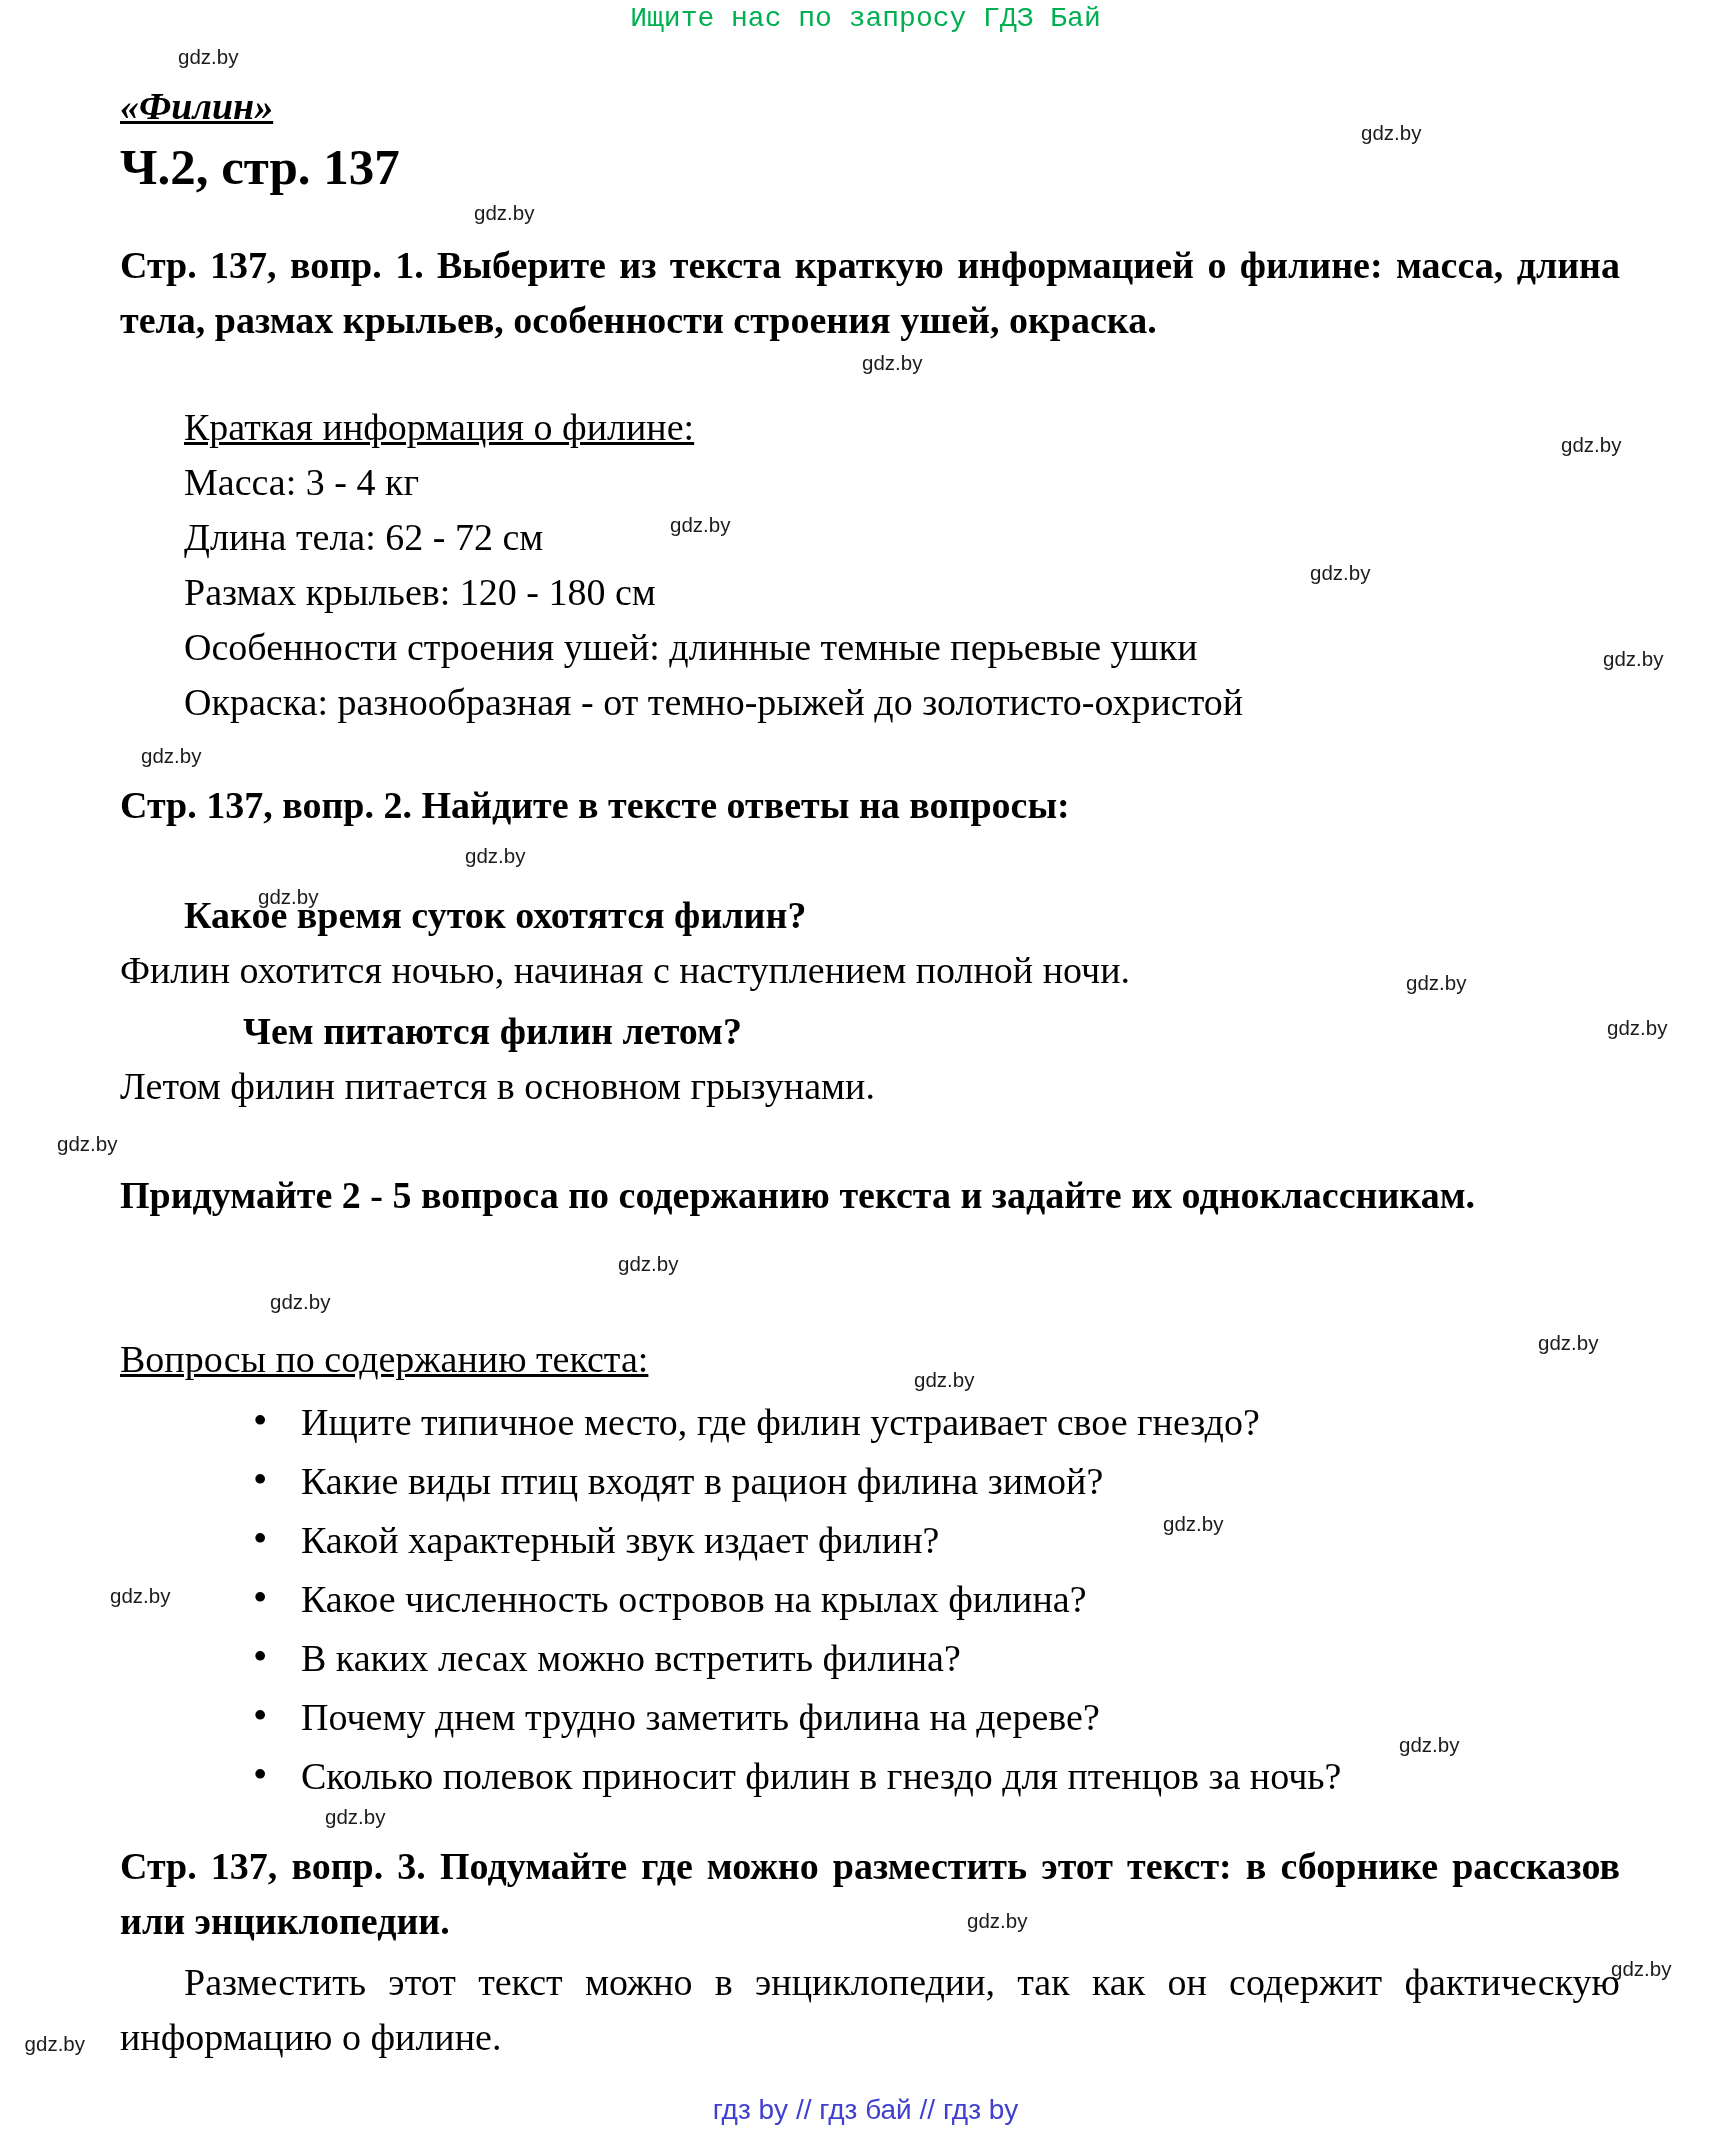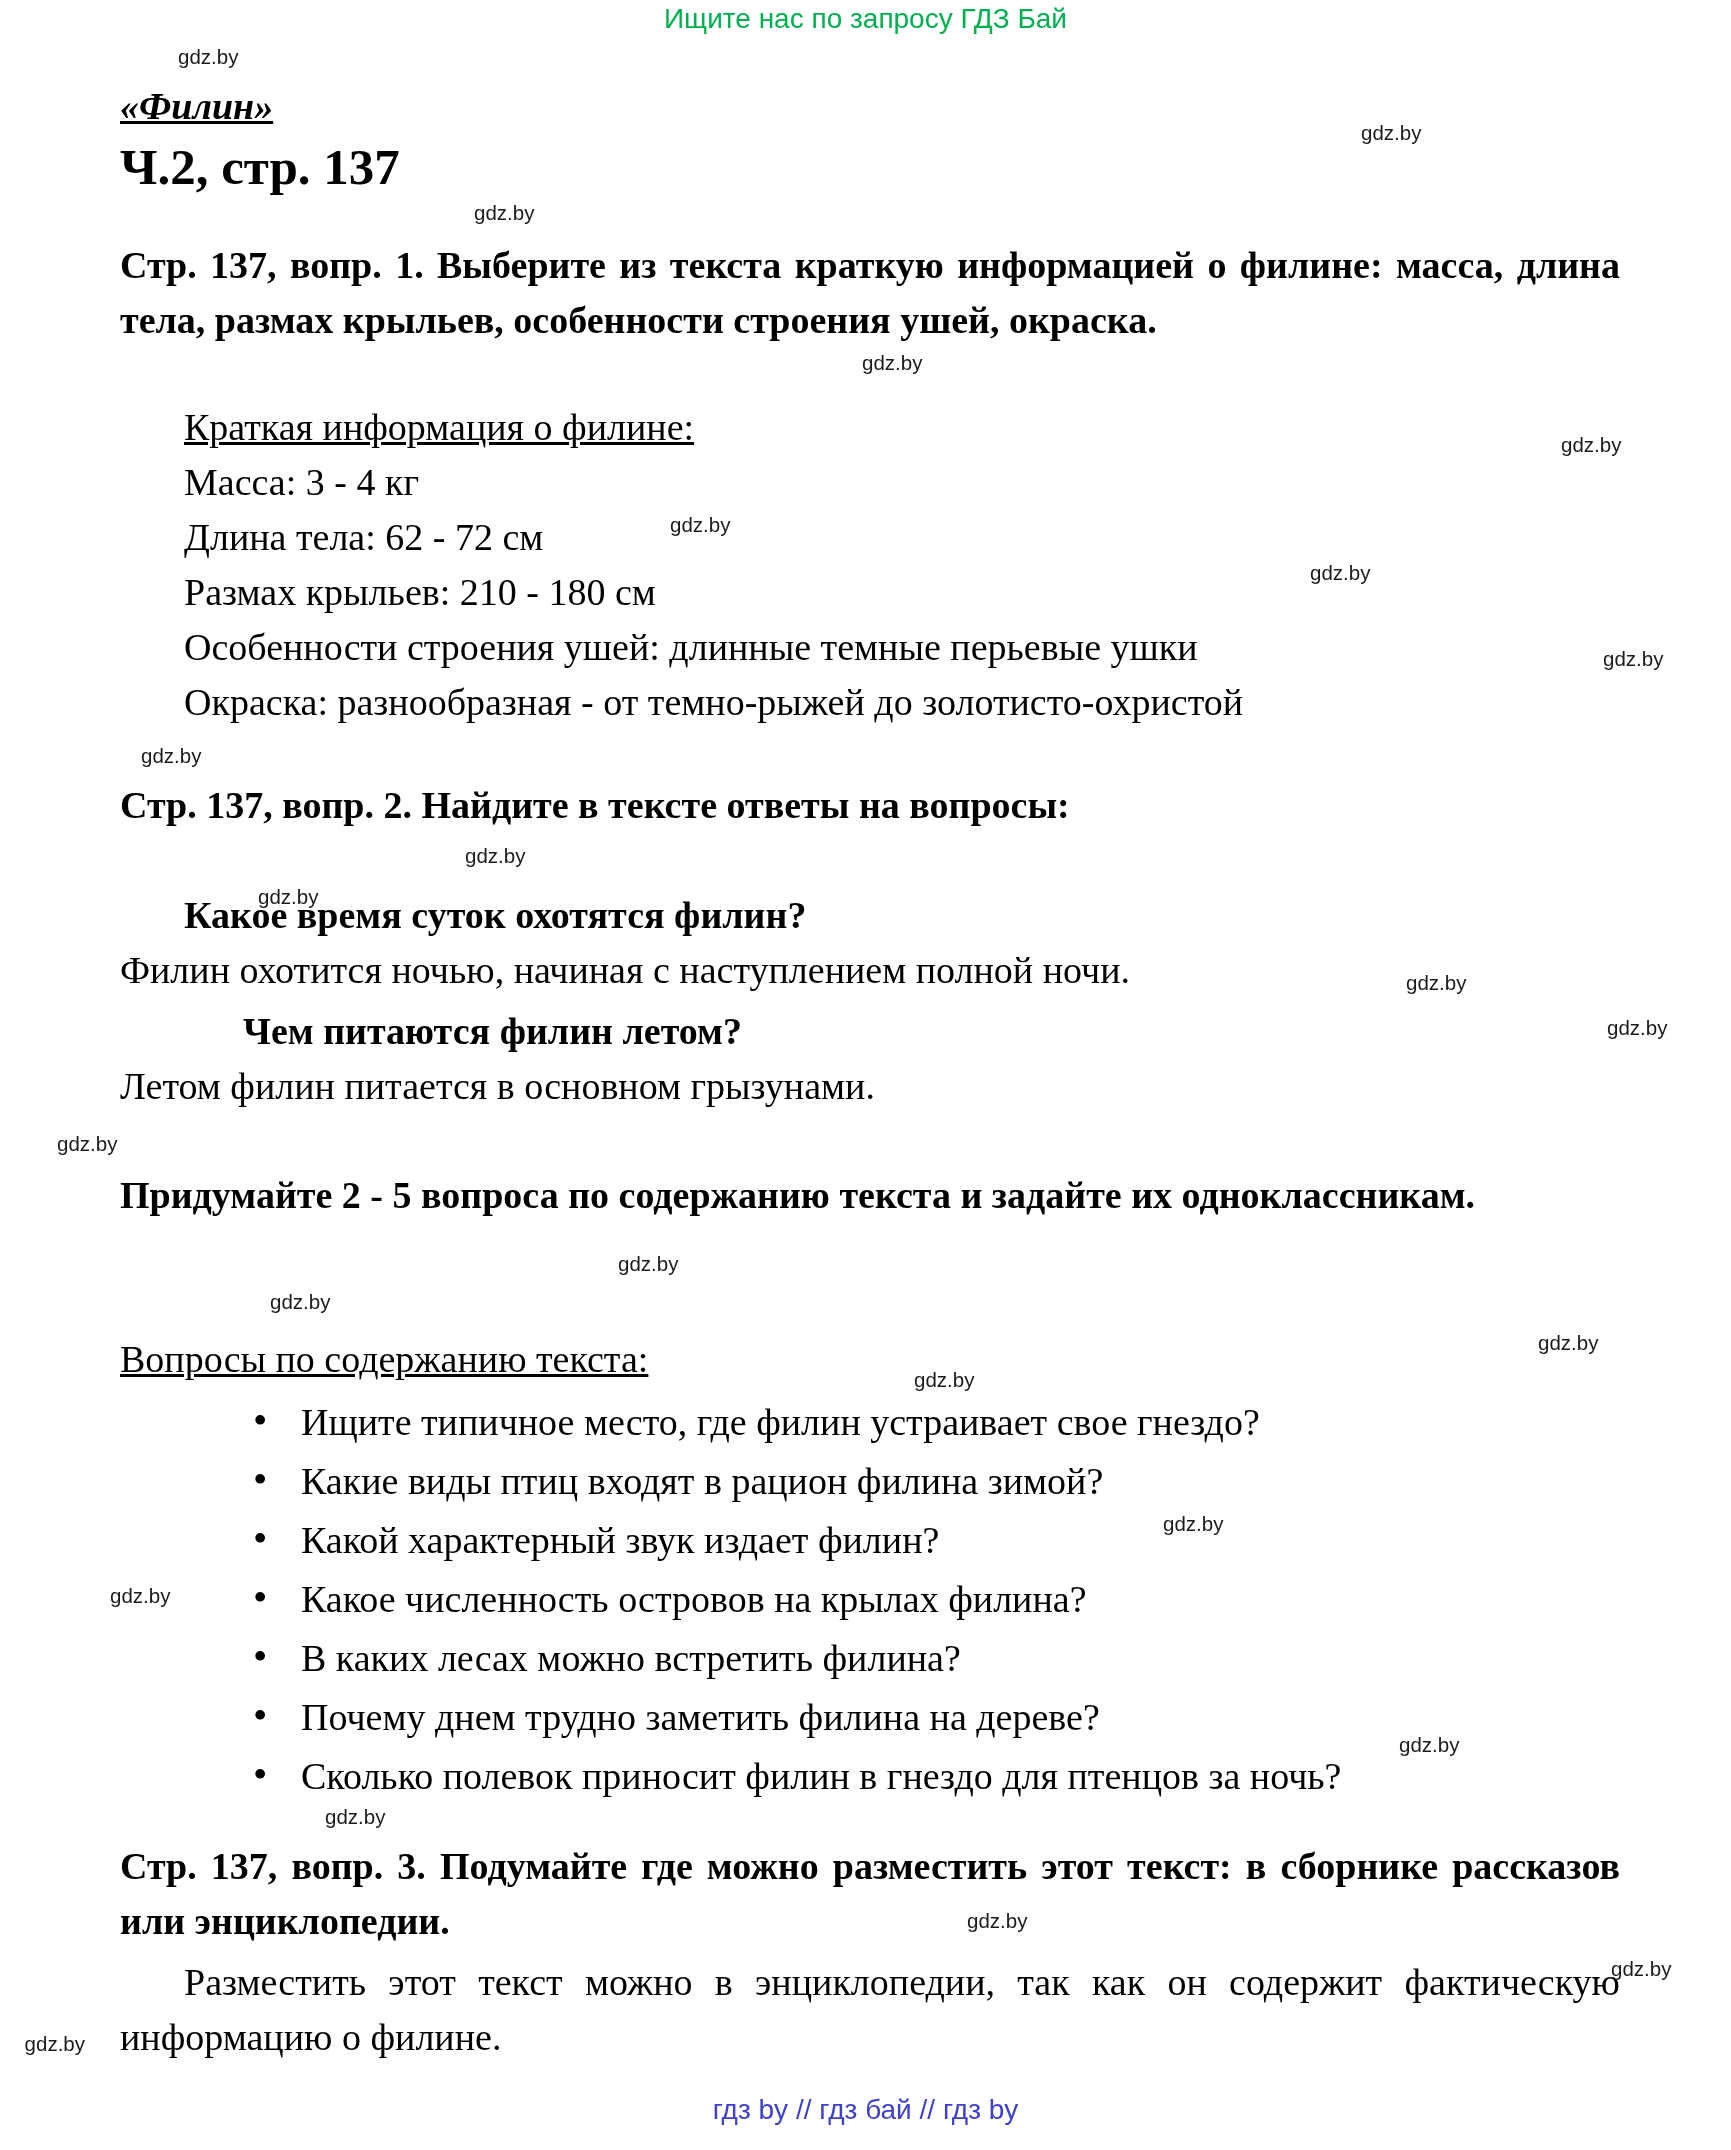--- a/index.html
+++ b/index.html
@@ -34,21 +34,21 @@
     position:absolute; top:2094px; left:0; width:100%; text-align:center;
     font-family:"Liberation Sans","DejaVu Sans",sans-serif;
     font-size:28px; color:#4040cf;
   }
 </style>
 </head>
 <body>
 
 <div class="page">
 
-  <div class="banner" style="color: rgb(0, 176, 80);">Ищите нас по запросу ГДЗ Бай</div>
+  <div class="banner" style="color: rgb(0, 176, 80); font-family: Liberation Mono, monospace;">Ищите нас по запросу ГДЗ Бай</div>
 
   <span class="wm" style="left:178px;top:45px">gdz.by</span>
   <span class="wm" style="left:1361px;top:121px">gdz.by</span>
   <span class="wm" style="left:474px;top:201px">gdz.by</span>
   <span class="wm" style="left:862px;top:351px">gdz.by</span>
   <span class="wm" style="left:1561px;top:433px">gdz.by</span>
   <span class="wm" style="left:670px;top:513px">gdz.by</span>
   <span class="wm" style="left:1310px;top:561px">gdz.by</span>
   <span class="wm" style="left:1603px;top:647px">gdz.by</span>
   <span class="wm" style="left:141px;top:744px">gdz.by</span>
@@ -71,21 +71,21 @@
 
   <div class="abs title" style="left:120px;top:84px">«Филин»</div>
   <div class="abs chapter" style="left:120px;top:138px">Ч.2, стр. 137</div>
 
   <div class="abs para bold just" style="left:120px;top:238px;width:1500px">Стр. 137, вопр. 1. Выберите из текста краткую информацией о филине: масса, длина тела, размах крыльев, особенности строения ушей, окраска.</div>
 
   <div class="abs answer-block" style="left:184px;top:400px">
     <div class="line underline">Краткая информация о филине:</div>
     <div class="line">Масса: 3 - 4 кг</div>
     <div class="line">Длина тела: 62 - 72 см</div>
-    <div class="line">Размах крыльев: 210 - 180 см</div>
+    <div class="line">Размах крыльев: 120 - 180 см</div>
     <div class="line">Особенности строения ушей: длинные темные перьевые ушки</div>
     <div class="line">Окраска: разнообразная - от темно-рыжей до золотисто-охристой</div>
   </div>
 
   <div class="abs para bold" style="left:120px;top:778px">Стр. 137, вопр. 2. Найдите в тексте ответы на вопросы:</div>
 
   <div class="abs para bold" style="left:184px;top:888px">Какое время суток охотятся филин?</div>
   <div class="abs para" style="left:120px;top:943px">Филин охотится ночью, начиная с наступлением полной ночи.</div>
   <div class="abs para bold" style="left:243px;top:1004px">Чем питаются филин летом?</div>
   <div class="abs para" style="left:120px;top:1059px">Летом филин питается в основном грызунами.</div>

